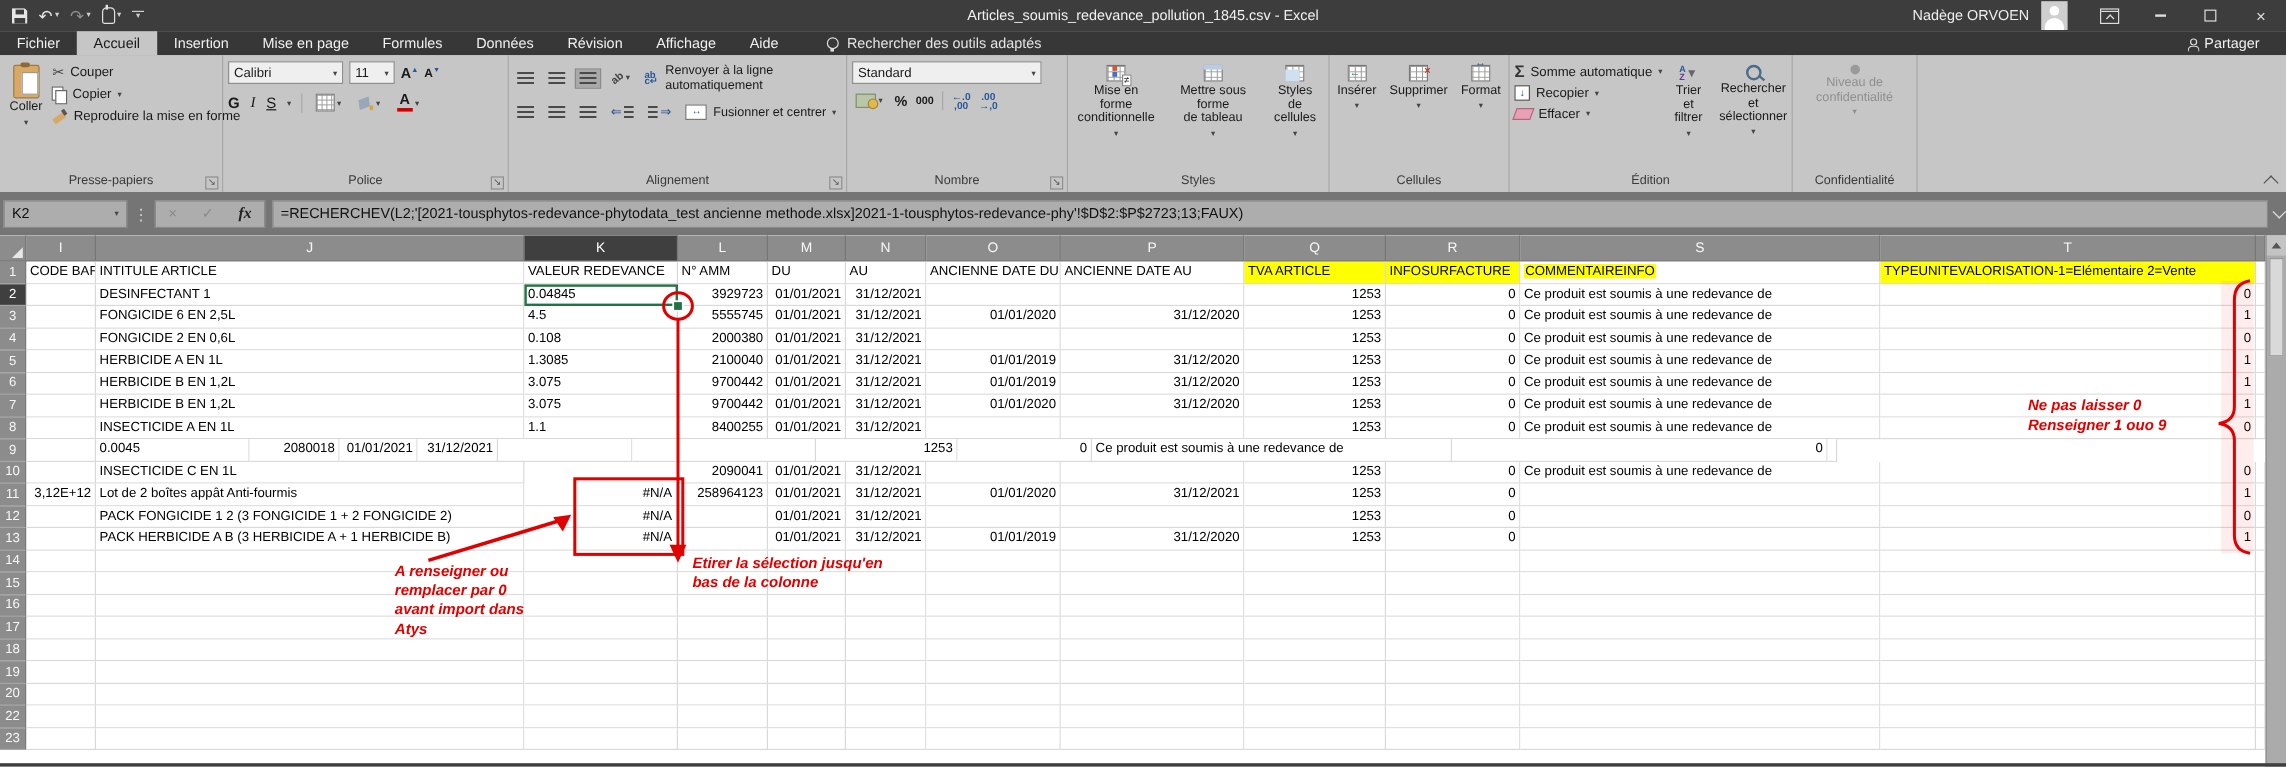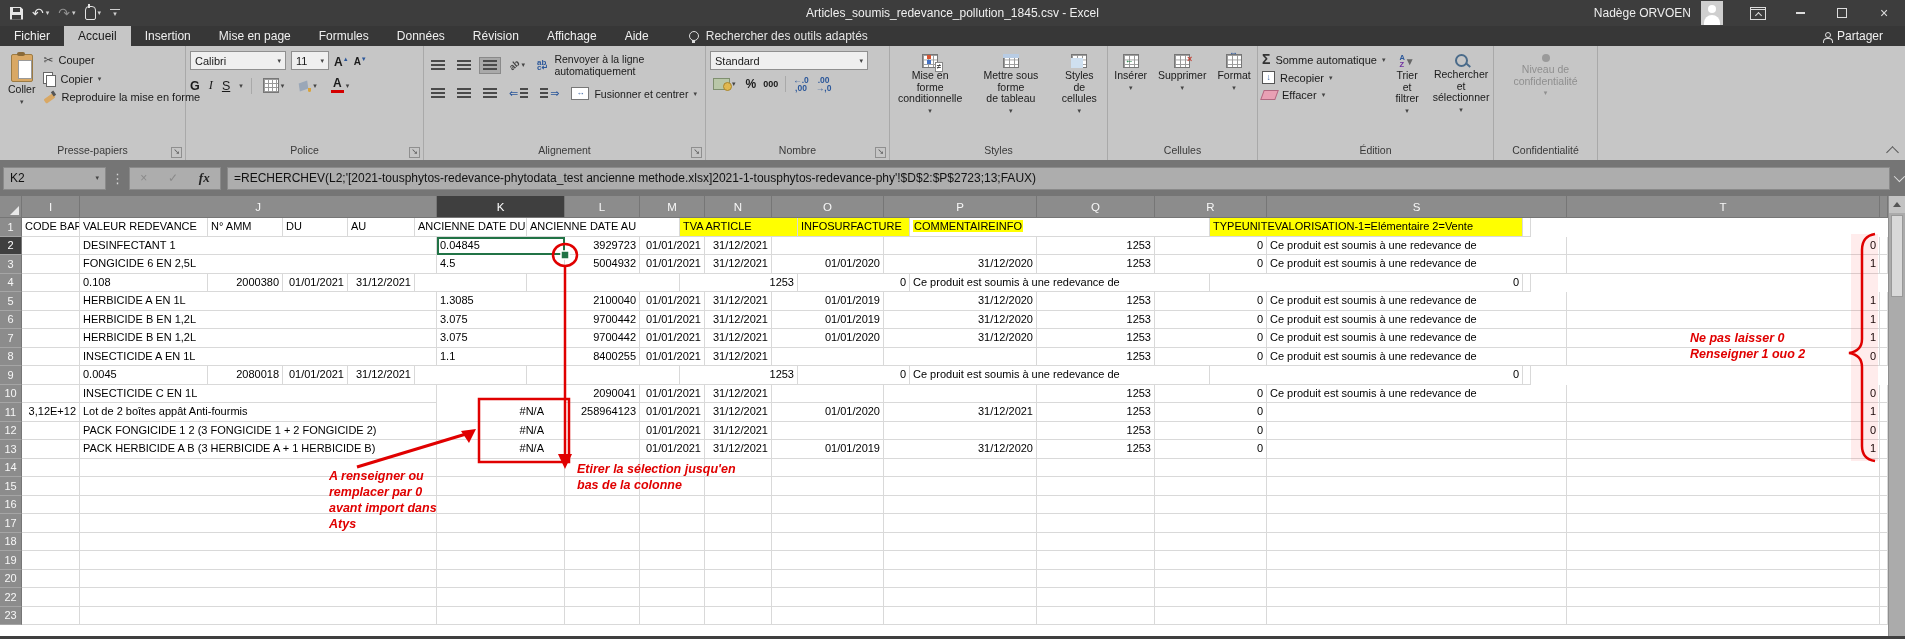--- a/index.html
+++ b/index.html
@@ -121,21 +121,21 @@
   .corner{width:22px;box-sizing:border-box;background:#8c8c8c;border-right:1px solid #767676;border-bottom:1px solid #767676;position:relative;flex:none}
   .corner::after{content:"";position:absolute;right:2px;bottom:2px;border-left:9px solid transparent;border-bottom:9px solid #e8e8e8}
   .colh{box-sizing:border-box;background:#8c8c8c;color:#f7f7f7;border-right:1px solid #767676;border-bottom:1px solid #767676;font-size:11.5px;display:flex;align-items:center;justify-content:center;flex:none}
   .rowh{width:22px;box-sizing:border-box;background:#8c8c8c;color:#f7f7f7;border-right:1px solid #767676;border-bottom:1px solid #a5a5a5;font-size:11px;display:flex;align-items:center;justify-content:center;flex:none}
   .selhdr{background:#3f3f3f!important;color:#fff!important}
   .srow{display:flex;height:18.5px}
   .c{box-sizing:border-box;border-right:1px solid #d9d9d9;border-bottom:1px solid #d9d9d9;font-size:11px;line-height:17px;padding:0 3px;white-space:nowrap;overflow:hidden;flex:none;background:#fff;color:#000}
   .c.r{text-align:right}
   .c.ylw{background:#ffff00}
   .yspan{background:#ffff00;padding:0 1px}
-  .c.na{text-align:right;padding-right:20px}
+  .c.na{text-align:right;padding-right:4px}
   .c.sel{outline:2px solid #217346;outline-offset:-2px;position:relative;overflow:visible}
   .vscroll{position:absolute;left:1888px;top:196px;width:17px;height:443px;background:#ababab;box-sizing:border-box;border-left:1px solid #8f8f8f}
   .vs-up{height:17px;background:#c3c3c3;display:flex;align-items:center;justify-content:center}
   .vs-up::after{content:"";border-left:4px solid transparent;border-right:4px solid transparent;border-bottom:5px solid #555}
   .vs-thumb{margin:2px 2px;height:80px;background:#d9d9d9;border:1px solid #999}
   .bottomstrip{position:absolute;left:0;top:636px;width:1905px;height:3px;background:#3f3f3f}
   
   .anno-svg{position:absolute;left:0;top:0;pointer-events:none}
   .anno-text{position:absolute;color:#e00000;font-weight:bold;font-style:italic;white-space:pre-line;pointer-events:none}
   .note-drag{left:577px;top:462px;font-size:12.5px;line-height:15.5px}
@@ -484,20 +484,21 @@
       <div class="colh" style="width: 118px;">Q</div>
       <div class="colh" style="width: 112px;">R</div>
       <div class="colh" style="width: 300px;">S</div>
       <div class="colh" style="width: 313px;">T</div>
       <div class="colh" style="width: 8px;"></div>
     </div>
   <div id="gridRows">
       <div class="srow">
         <div class="rowh">1</div>
         <div class="c" style="width: 58px;">CODE BARRE</div>
+        <div class="c" style="width: 357px;">INTITULE ARTICLE</div>
         <div class="c" style="width: 128px;">VALEUR REDEVANCE</div>
         <div class="c" style="width: 75px;">N° AMM</div>
         <div class="c" style="width: 65px;">DU</div>
         <div class="c" style="width: 67px;">AU</div>
         <div class="c" style="width: 112px;">ANCIENNE DATE DU</div>
         <div class="c" style="width: 153px;">ANCIENNE DATE AU</div>
         <div class="c ylw" style="width: 118px;">TVA ARTICLE</div>
         <div class="c ylw" style="width: 112px;">INFOSURFACTURE</div>
         <div class="c" style="width: 300px;"><span class="yspan">COMMENTAIREINFO</span></div>
         <div class="c ylw" style="width: 313px;">TYPEUNITEVALORISATION-1=Elémentaire 2=Vente</div>
@@ -517,34 +518,35 @@
         <div class="c r" style="width: 112px;">0</div>
         <div class="c" style="width: 300px;">Ce produit est soumis à une redevance de</div>
         <div class="c r" style="width: 313px;">0</div>
         <div class="c" style="width: 8px;"></div>
       </div>
       <div class="srow">
         <div class="rowh">3</div>
         <div class="c r" style="width: 58px;"></div>
         <div class="c" style="width: 357px;">FONGICIDE 6 EN 2,5L</div>
         <div class="c" style="width: 128px;">4.5</div>
-        <div class="c r" style="width: 75px;">5004932</div>
+        <div class="c r" style="width: 75px;">5555745</div>
         <div class="c r" style="width: 65px;">01/01/2021</div>
         <div class="c r" style="width: 67px;">31/12/2021</div>
         <div class="c r" style="width: 112px;">01/01/2020</div>
         <div class="c r" style="width: 153px;">31/12/2020</div>
         <div class="c r" style="width: 118px;">1253</div>
         <div class="c r" style="width: 112px;">0</div>
         <div class="c" style="width: 300px;">Ce produit est soumis à une redevance de</div>
         <div class="c r" style="width: 313px;">1</div>
         <div class="c" style="width: 8px;"></div>
       </div>
       <div class="srow">
         <div class="rowh">4</div>
         <div class="c r" style="width: 58px;"></div>
+        <div class="c" style="width: 357px;">FONGICIDE 2 EN 0,6L</div>
         <div class="c" style="width: 128px;">0.108</div>
         <div class="c r" style="width: 75px;">2000380</div>
         <div class="c r" style="width: 65px;">01/01/2021</div>
         <div class="c r" style="width: 67px;">31/12/2021</div>
         <div class="c r" style="width: 112px;"></div>
         <div class="c r" style="width: 153px;"></div>
         <div class="c r" style="width: 118px;">1253</div>
         <div class="c r" style="width: 112px;">0</div>
         <div class="c" style="width: 300px;">Ce produit est soumis à une redevance de</div>
         <div class="c r" style="width: 313px;">0</div>
@@ -856,13 +858,13 @@
   <polygon points="476,429 461,431 469,443" fill="#e00000"></polygon>
   <path d="M1875 234 Q1862 236 1862 250 L1862 339 Q1862 351 1849 353 Q1862 355 1862 367 L1862 446 Q1862 459 1875 461" fill="none" stroke="#e00000" stroke-width="2.5"></path>
 </svg>
 <div class="anno-text note-drag">Etirer la sélection jusqu'en
 bas de la colonne</div>
 <div class="anno-text note-na">A renseigner ou
 remplacer par 0
 avant import dans
 Atys</div>
 <div class="anno-text note-t">Ne pas laisser 0
-Renseigner 1 ouo 2</div>
+Renseigner 1 ouo 9</div>
 
 </body></html>

